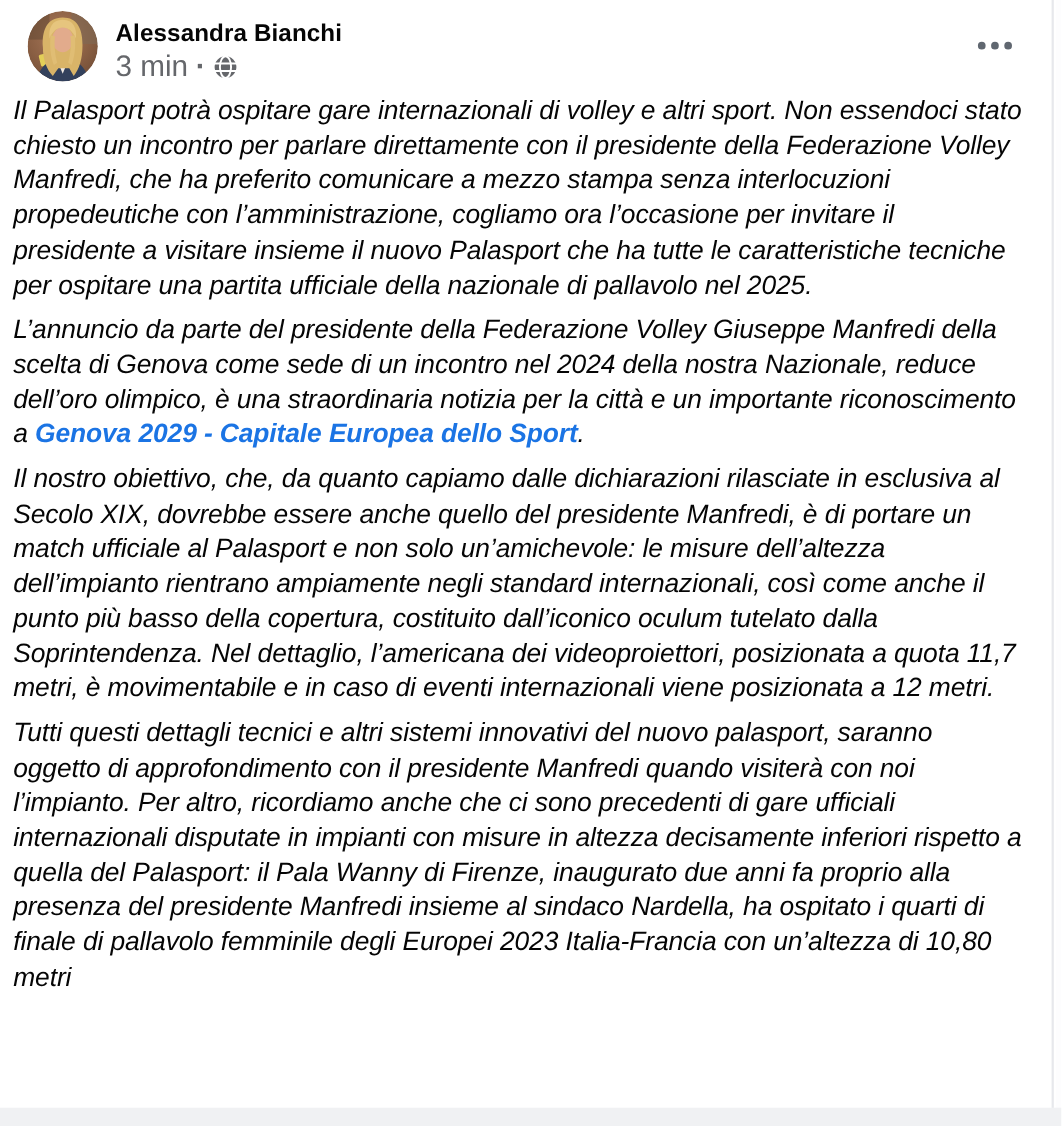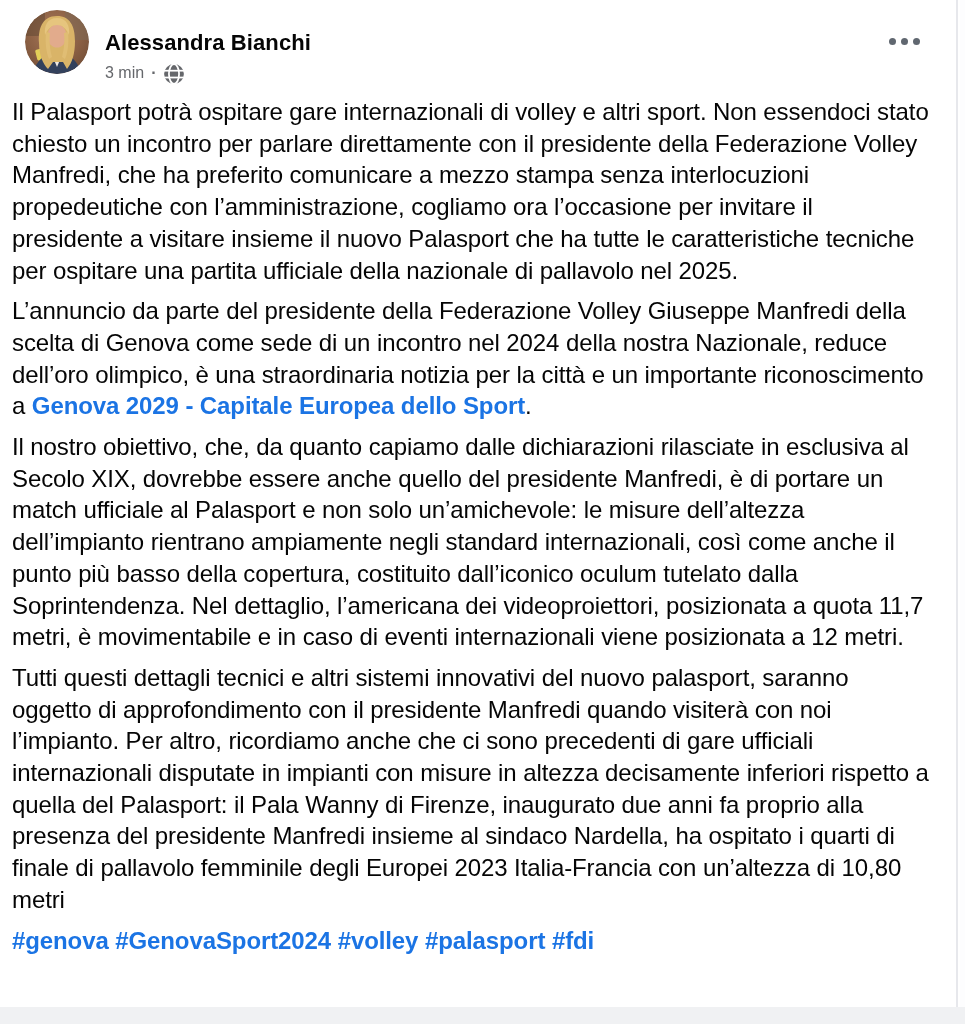--- a/index.html
+++ b/index.html
@@ -50,28 +50,27 @@
   }
   .avatar-wrap svg { display: block; }
   .header-text { margin-left: 16px; padding-top: 6px; }
   .author-name {
     font-size: 22px;
     font-weight: bold;
     color: var(--text);
     line-height: 28px;
     letter-spacing: .1px;
     cursor: pointer;
-    margin-top: 13px;
   }
   .post-meta {
     display: flex;
     align-items: center;
     margin-top: 4px;
     color: var(--secondary);
-    font-size: 16px;
+    font-size: 27px;
     line-height: 24px;
   }
   .post-meta .dot { margin: 0 7px; font-weight: bold; }
   .globe { width: 22px; height: 22px; margin-top: 1px; }
   .more-btn {
     position: absolute;
     top: 26px; right: 30px;
     width: 44px; height: 30px;
     display: flex;
     align-items: center;
@@ -87,20 +86,21 @@
     background: #606770;
     display: block;
   }
   
   .post-body {
     padding: 11px 26px 0 12px;
     font-size: 24px;
     line-height: 31.7px;
     letter-spacing: -0.1px;
     color: var(--text);
+    font-style: italic;
   }
   .post-body p { margin-bottom: 9px; }
   .inline-link, .hashtag {
     color: var(--link);
     font-weight: bold;
     text-decoration: none;
     cursor: pointer;
   }
   .hashtags { margin-bottom: 0; }
   
@@ -172,25 +172,18 @@
         <i></i>
         <i></i>
     </button>
   </header>
 
   <div class="post-body">
     <p>Il Palasport potrà ospitare gare internazionali di volley e altri sport. Non essendoci stato chiesto un incontro per parlare direttamente con il presidente della Federazione Volley Manfredi, che ha preferito comunicare a mezzo stampa senza interlocuzioni propedeutiche con l’amministrazione, cogliamo ora l’occasione per invitare il presidente a visitare insieme il nuovo Palasport che ha tutte le caratteristiche tecniche per ospitare una partita ufficiale della nazionale di pallavolo nel 2025.</p>
     <p><span>L’annuncio da parte del presidente della Federazione Volley Giuseppe Manfredi della scelta di Genova come sede di un incontro nel 2024 della nostra Nazionale, reduce dell’oro olimpico, è una straordinaria notizia per la città e un importante riconoscimento a </span><a class="inline-link">Genova 2029 - Capitale Europea dello Sport</a><span>.</span></p>
     <p>Il nostro obiettivo, che, da quanto capiamo dalle dichiarazioni rilasciate in esclusiva al Secolo XIX, dovrebbe essere anche quello del presidente Manfredi, è di portare un match ufficiale al Palasport e non solo un’amichevole: le misure dell’altezza dell’impianto rientrano ampiamente negli standard internazionali, così come anche il punto più basso della copertura, costituito dall’iconico oculum tutelato dalla Soprintendenza. Nel dettaglio, l’americana dei videoproiettori, posizionata a quota 11,7 metri, è movimentabile e in caso di eventi internazionali viene posizionata a 12 metri.</p>
     <p>Tutti questi dettagli tecnici e altri sistemi innovativi del nuovo palasport, saranno oggetto di approfondimento con il presidente Manfredi quando visiterà con noi l’impianto. Per altro, ricordiamo anche che ci sono precedenti di gare ufficiali internazionali disputate in impianti con misure in altezza decisamente inferiori rispetto a quella del Palasport: il Pala Wanny di Firenze, inaugurato due anni fa proprio alla presenza del presidente Manfredi insieme al sindaco Nardella, ha ospitato i quarti di finale di pallavolo femminile degli Europei 2023 Italia-Francia con un’altezza di 10,80 metri</p>
-    <p class="hashtags">
-      <a class="hashtag">#genova</a>
-      <a class="hashtag">#GenovaSport2024</a>
-      <a class="hashtag">#volley</a>
-      <a class="hashtag">#palasport</a>
-      <a class="hashtag">#fdi</a>
-    </p>
   </div>
 
 </div>
 
 <div class="gutter"></div>
 <div class="bottom-strip"></div>
 
 </body></html>

